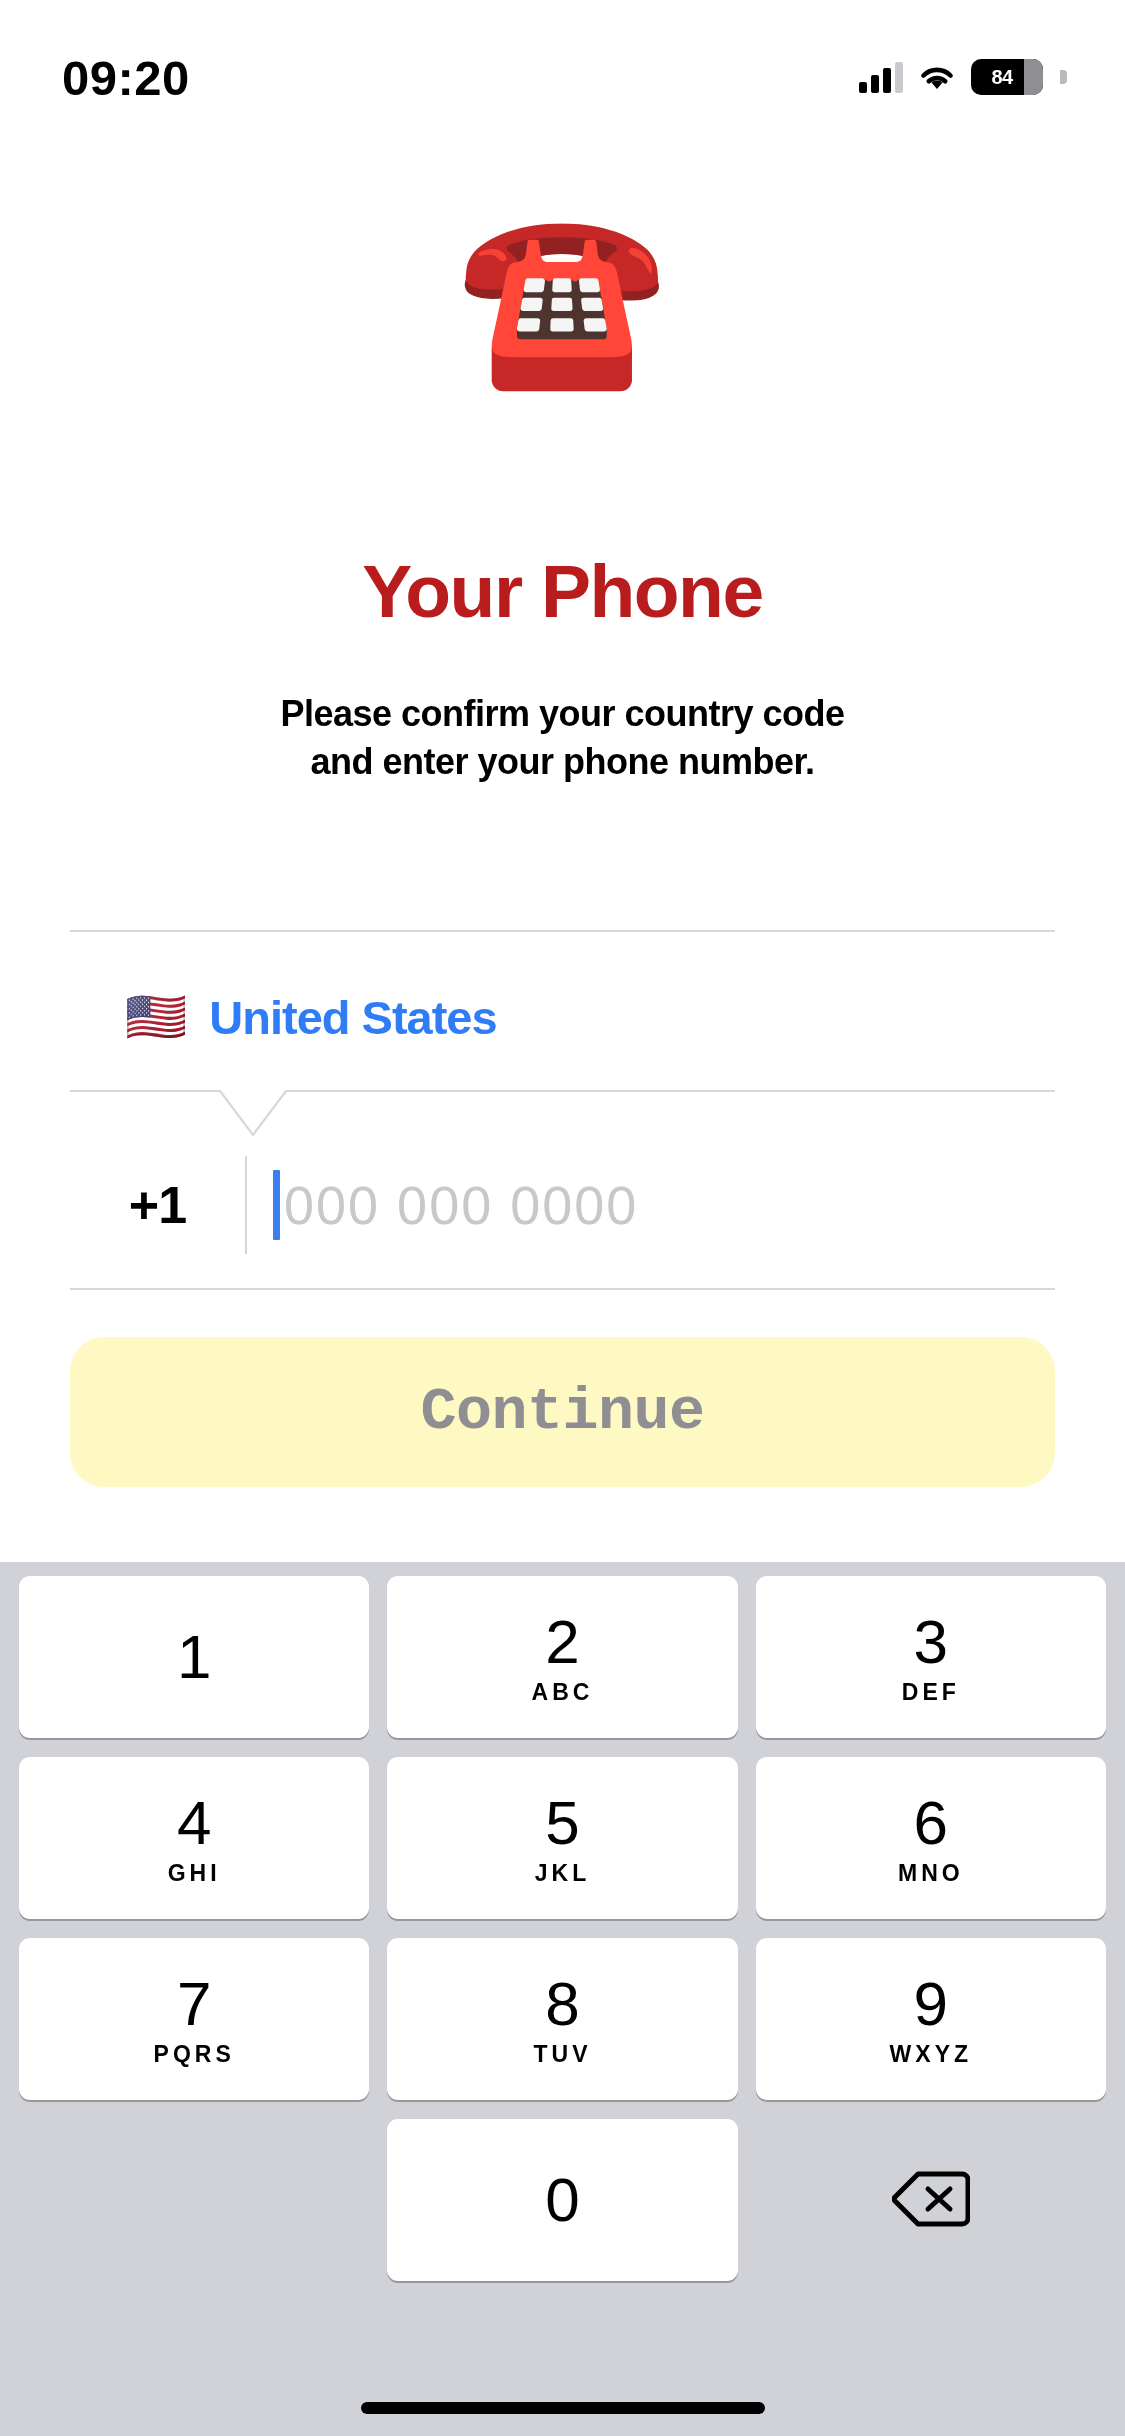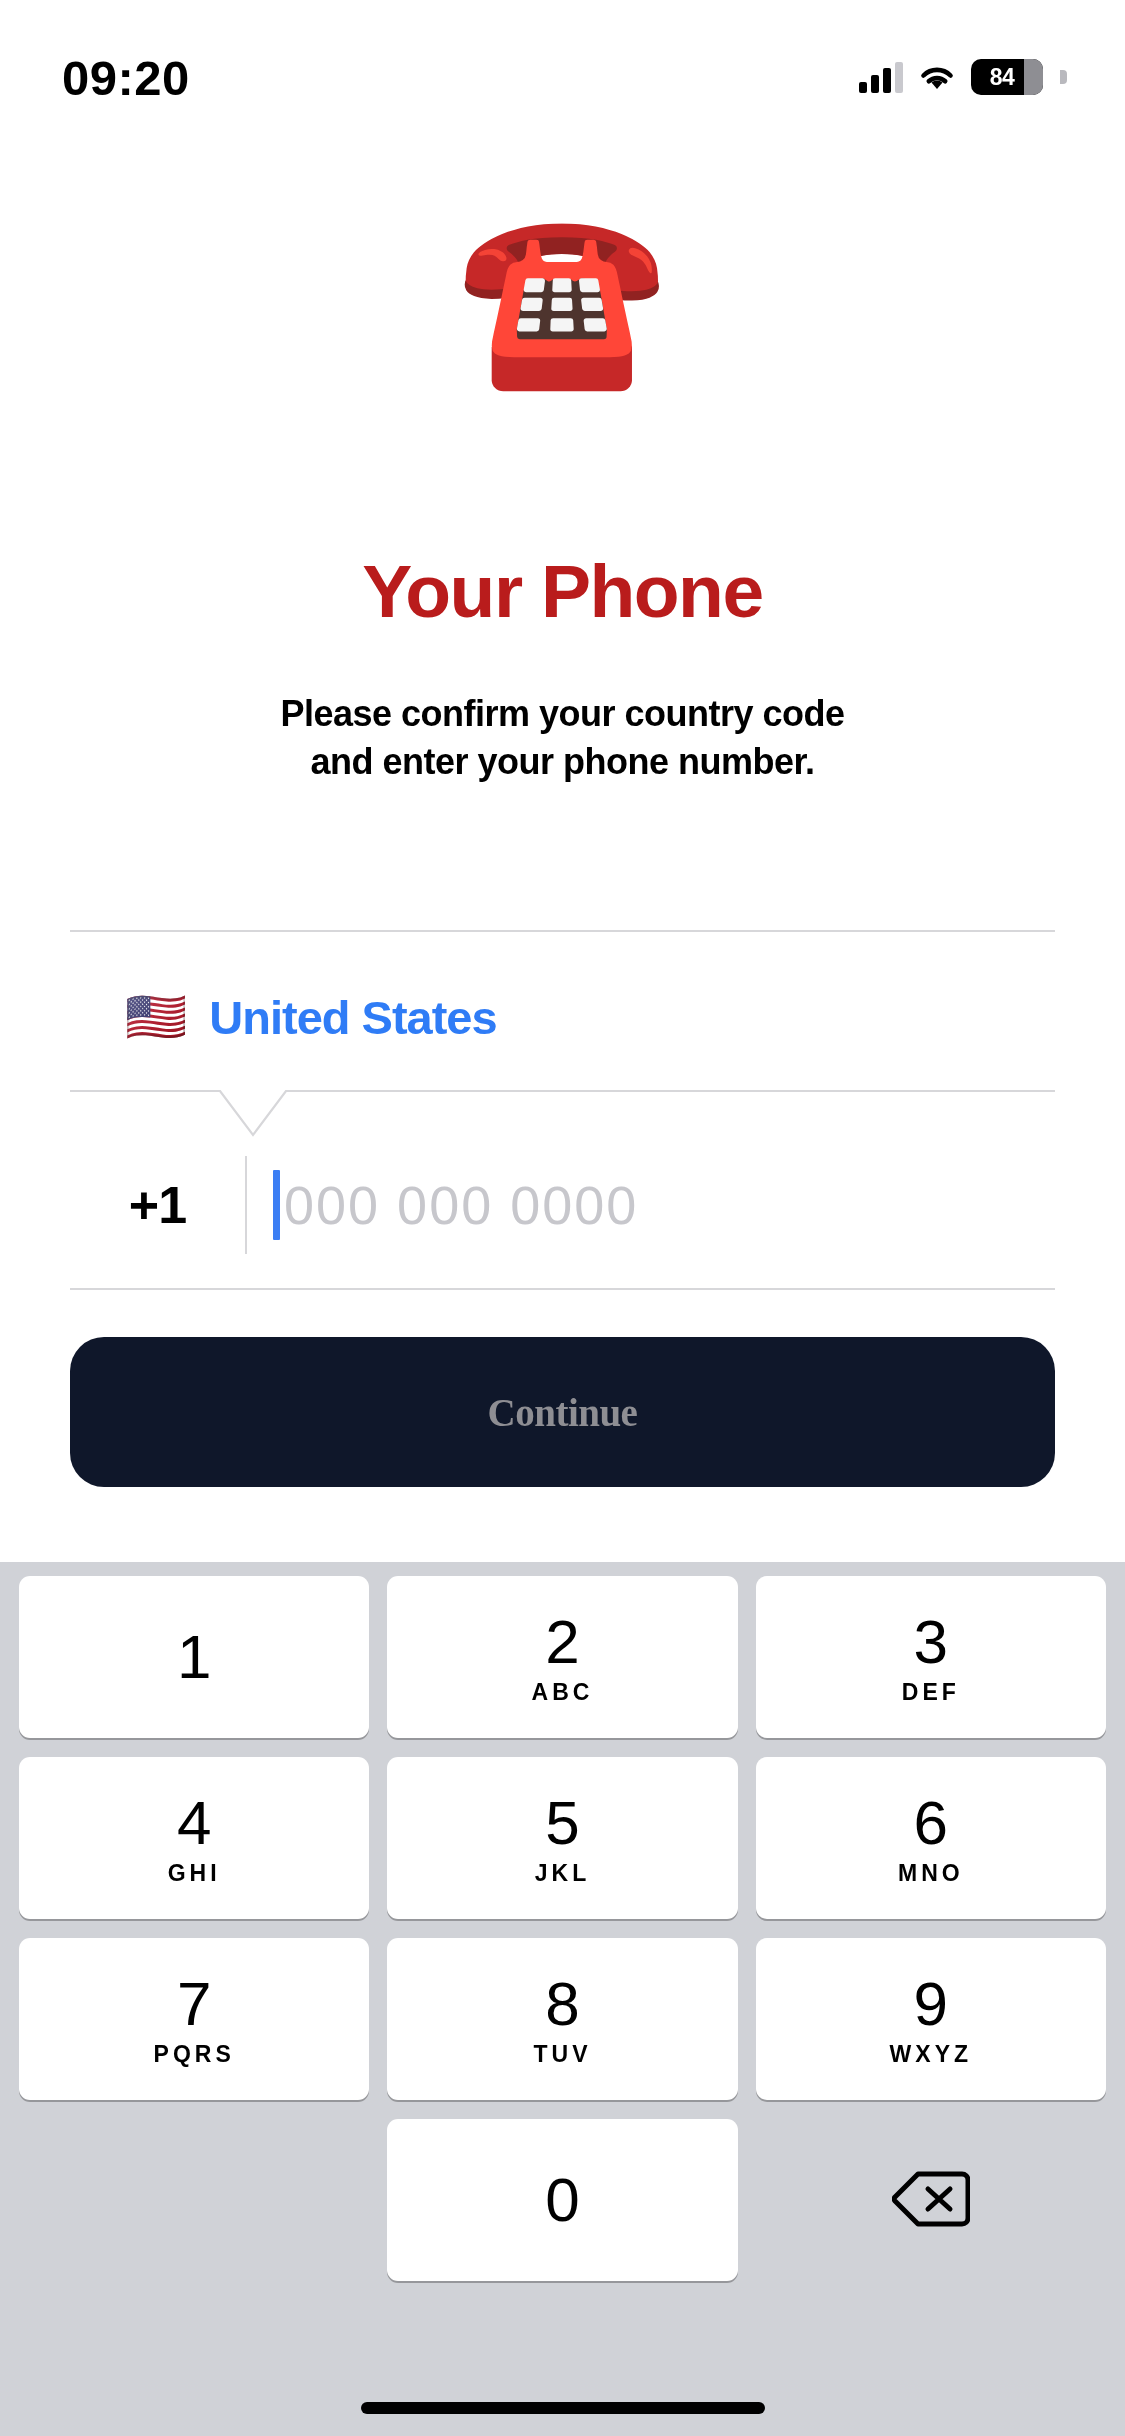--- a/index.html
+++ b/index.html
@@ -36,21 +36,21 @@
     position:relative; width:72px; height:36px;
     background:#000; border-radius:10px;
     display:flex; align-items:center; justify-content:center;
   }
   .batt-fill{
     position:absolute; right:0; top:0; bottom:0; width:19px;
     background:#8e8e93; border-radius:0 10px 10px 0;
   }
   .batt-txt{
     position:relative; z-index:2; color:#fff;
-    font-size:23px; font-weight:bold; letter-spacing:-0.5px;
+    font-size:20px; font-weight:bold; letter-spacing:-0.5px;
     margin-right:10px;
   }
   .batt-nub{
     width:7px; height:14px; background:#b9b9be;
     border-radius:0 4px 4px 0; margin-left:3px;
   }
 
   
   .hero-emoji{
     position:absolute; top:212px; left:0; width:1125px;
@@ -108,23 +108,23 @@
   }
   .phone-placeholder{
     font-size:54px; color:#c7c7cc; letter-spacing:2px;
     font-weight:normal;
   }
 
   
   .continue-btn{
     position:absolute; top:1337px; left:70px;
     width:985px; height:150px;
-    background:#0f172a; border:none; border-radius:34px;
-    font-family:Liberation Serif, serif;
-    font-size:39px; font-weight:bold; color:#8e8e93;
+    background:#fef9c3; border:none; border-radius:34px;
+    font-family:Liberation Mono, monospace;
+    font-size:60px; font-weight:bold; color:#8e8e93;
     letter-spacing:-0.5px; cursor:default;
   }
 
   
   .keypad{
     position:absolute; top:1562px; left:0;
     width:1125px; height:874px;
     background:#d0d2d7;
     padding:14px 10px 0 10px;
   }

